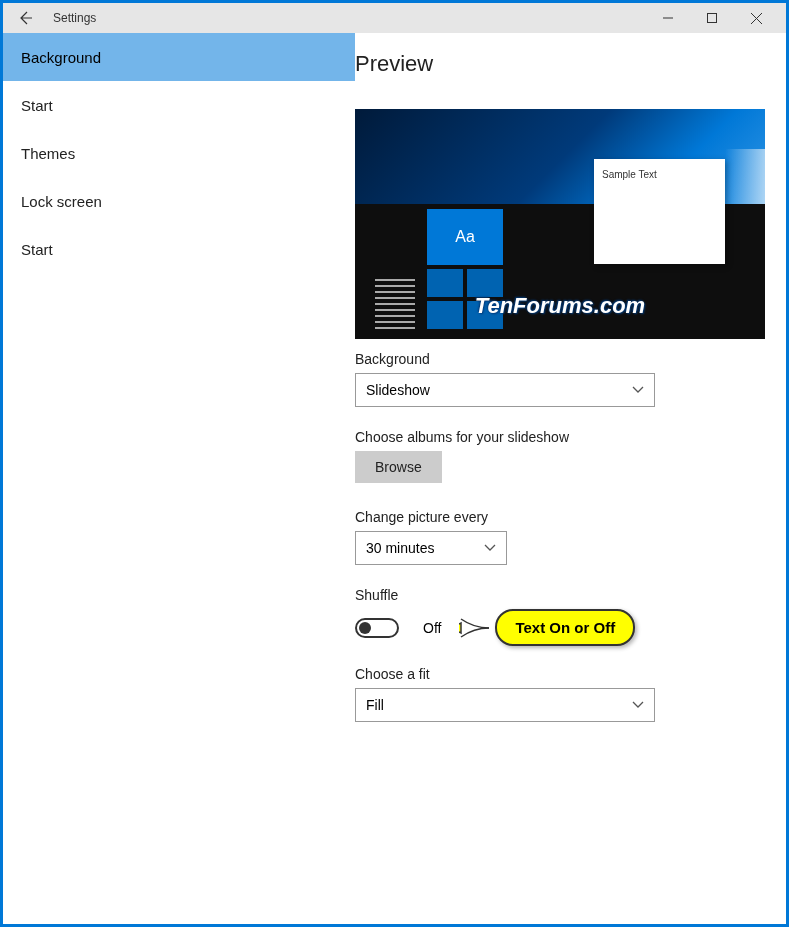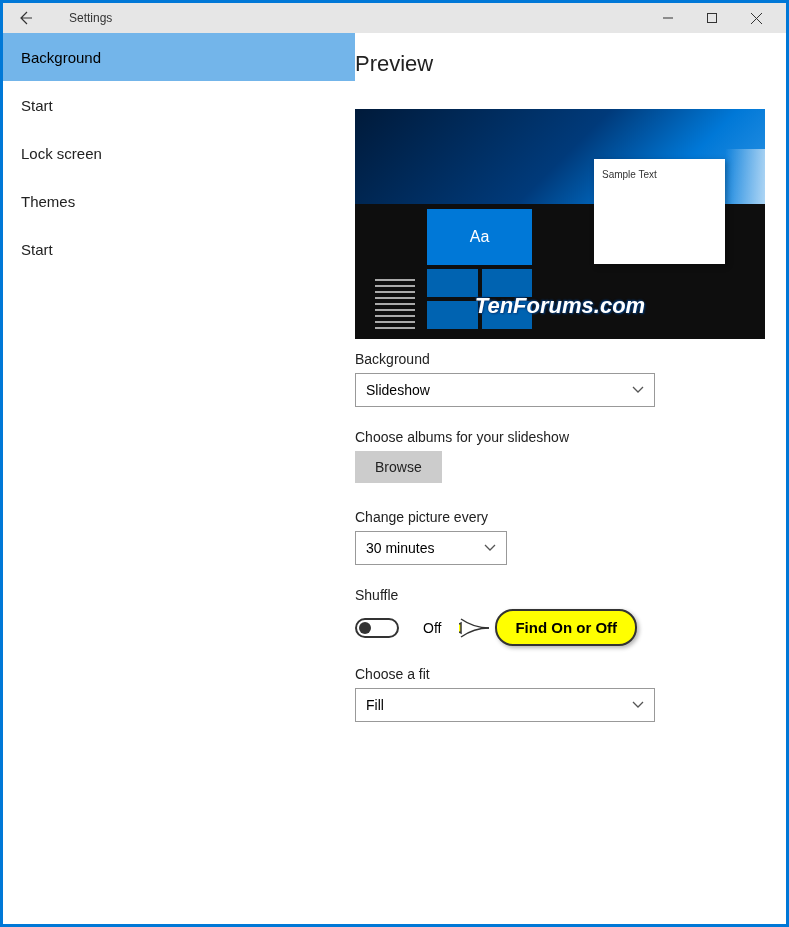--- a/index.html
+++ b/index.html
@@ -1,21 +1,21 @@
 <!DOCTYPE html>
 <html><head>
 <meta charset="utf-8">
 <style>
   * { box-sizing: border-box; margin: 0; padding: 0; font-family: "Segoe UI", Arial, sans-serif; }
   body { background: #0078d7; padding: 3px; width: 789px; height: 927px; }
   .window { background: #fff; width: 100%; height: 100%; display: flex; flex-direction: column; }
   
   .titlebar { height: 30px; background: #e6e6e6; display: flex; align-items: center; padding: 0 8px 0 14px; }
   .titlebar .back { width: 20px; cursor: pointer; }
-  .titlebar .title { margin-left: 32px; font-size: 12px; color: #333; }
+  .titlebar .title { margin-left: 16px; font-size: 12px; color: #333; }
   .titlebar .spacer { flex: 1; }
   .titlebar .winbtn { width: 44px; height: 30px; display: flex; align-items: center; justify-content: center; cursor: pointer; }
   
   .header { height: 52px; background: #e6e6e6; display: flex; align-items: center; padding: 0 12px 0 18px; }
   .header .gear { color: #0078d7; margin-right: 18px; }
   .header .section-title { font-size: 13px; letter-spacing: 1px; color: #333; }
   .header .spacer { flex: 1; }
   .search-box { width: 280px; height: 30px; border: 1px solid #999; background: #fff; display: flex; align-items: center; padding: 0 8px; }
   .search-box input { flex: 1; border: none; outline: none; font-size: 14px; color: #666; background: transparent; }
   .search-box .sicon { color: #777; }
@@ -25,21 +25,21 @@
   .sidebar .item { height: 48px; display: flex; align-items: center; padding-left: 18px; font-size: 15px; color: #222; cursor: pointer; }
   .sidebar .item.active { background: #73b5ea; color: #000; }
   
   .content { flex: 1; padding: 18px 24px 18px 0; overflow-y: auto; }
   .content h2 { font-weight: 300; font-size: 22px; margin-bottom: 32px; color: #222; }
   
   .preview-img { width: 410px; height: 230px; background: linear-gradient(135deg,#001a3a 0%,#003a7a 40%,#0078d7 60%,#6ab8f5 100%); position: relative; margin-bottom: 12px; overflow:hidden; }
   .preview-img .dark { position:absolute; left:0; bottom:0; width:100%; height:135px; background:#0e0e0e; }
   .preview-img .startbar { position:absolute; left:20px; bottom:10px; width:40px; display:flex; flex-direction:column; gap:4px; }
   .preview-img .startbar span { height:2px; background:#aaa; display:block; }
-  .preview-img .tile-block { position:absolute; left:72px; bottom:10px; width:105px; height:120px; display:grid; grid-template-columns:1fr 1fr; grid-template-rows:2fr 1fr 1fr; gap:4px;}
+  .preview-img .tile-block { position:absolute; left:72px; bottom:10px; width:76px; height:120px; display:grid; grid-template-columns:1fr 1fr; grid-template-rows:2fr 1fr 1fr; gap:4px;}
   .preview-img .tile-big { grid-column:1/3; background:#0078d7; display:flex; align-items:center; justify-content:center; color:#fff; font-size:16px; }
   .preview-img .tile-sm { background:#0063b1; }
   .preview-img .note { position:absolute; right:40px; top:50px; width:131px; height:105px; background:#fff; padding:10px 8px; font-size:10px; color:#333; box-shadow: 2px 2px 6px rgba(0,0,0,.3);}
   .preview-img .glow { position:absolute; right:0; top:40px; width:40px; height:120px; background: linear-gradient(90deg, transparent, rgba(255,255,255,.6)); }
   .preview-img .wm { position:absolute; left:0; right:0; bottom:20px; text-align:center; color:#fff; font-size:22px; font-weight:bold; font-style:italic; text-shadow:1px 1px 2px #003a7a, -1px -1px 2px #003a7a; }
   
   .label { font-size: 14px; color: #222; margin-top: 10px; margin-bottom: 6px; }
   .dropdown { border: 1px solid #999; background: #fff; height: 34px; display: flex; align-items: center; padding: 8px 10px; font-size: 14px; cursor: pointer; justify-content: space-between; }
   .dropdown.w1 { width: 300px; }
   .dropdown.w2 { width: 152px; }
@@ -95,24 +95,24 @@
 
   <div class="body">
     <div class="sidebar">
       <div class="item active">
           <span>Background</span>
         </div>
       <div class="item">
           <span>Start</span>
         </div>
       <div class="item">
-          <span>Lock screen</span>
+          <span>Themes</span>
         </div>
       <div class="item">
-          <span>Themes</span>
+          <span>Lock screen</span>
         </div>
       <div class="item">
           <span>Start</span>
         </div>
     </div>
 
     <div class="content">
       <h2>Preview</h2>
 
       <div class="preview-img">
@@ -171,21 +171,21 @@
             <div class="knob"></div>
           </div>
         <span class="toggle-text">Off</span>
         <div class="callout">
           <svg width="34" height="26">
               <path d="M30 13 Q15 13 2 4" stroke="#333" fill="none" stroke-width="1.5"></path>
               <path d="M30 13 Q15 13 2 22" stroke="#333" fill="none" stroke-width="1.5"></path>
               <path d="M30 13 L0 13" stroke="#ffff00" stroke-width="0"></path>
               <polygon points="32,8 32,18 22,13" fill="#ffff00" stroke="#333" stroke-width="1.5" transform="translate(-30,0)"></polygon>
             </svg>
-          <div class="callout-bubble">Find On or Off</div>
+          <div class="callout-bubble">Text On or Off</div>
         </div>
       </div>
 
       <div class="label" style="margin-top:20px">Choose a fit</div>
       <div class="dropdown w1">
         <span>Fill</span>
         <span class="chev">
             <svg width="12" height="12">
               <path d="M1 3 L6 8 L11 3" stroke="#555" fill="none" stroke-width="1.3"></path>
             </svg>

